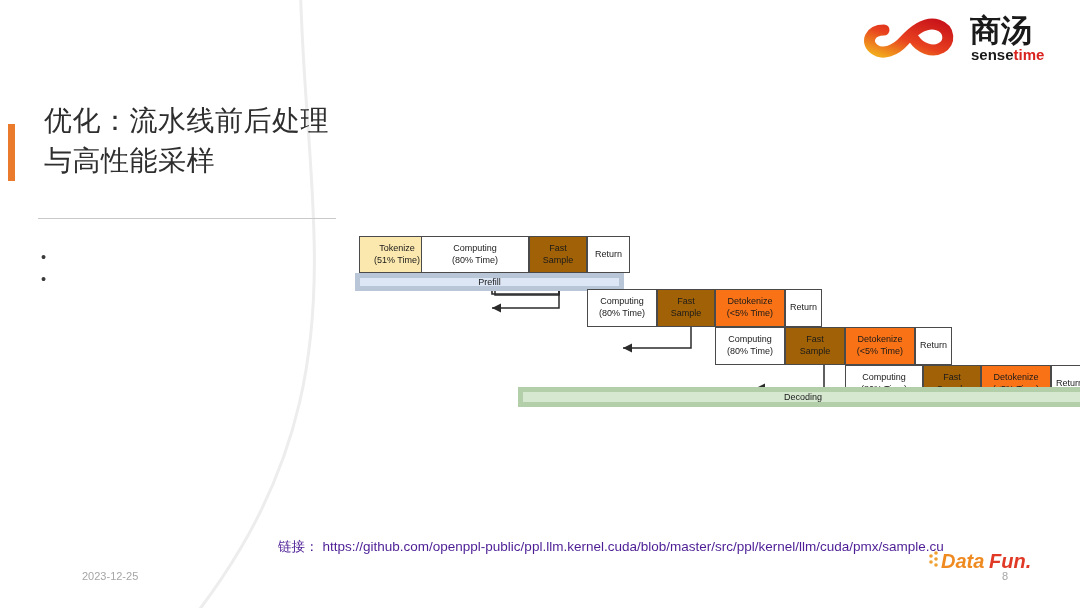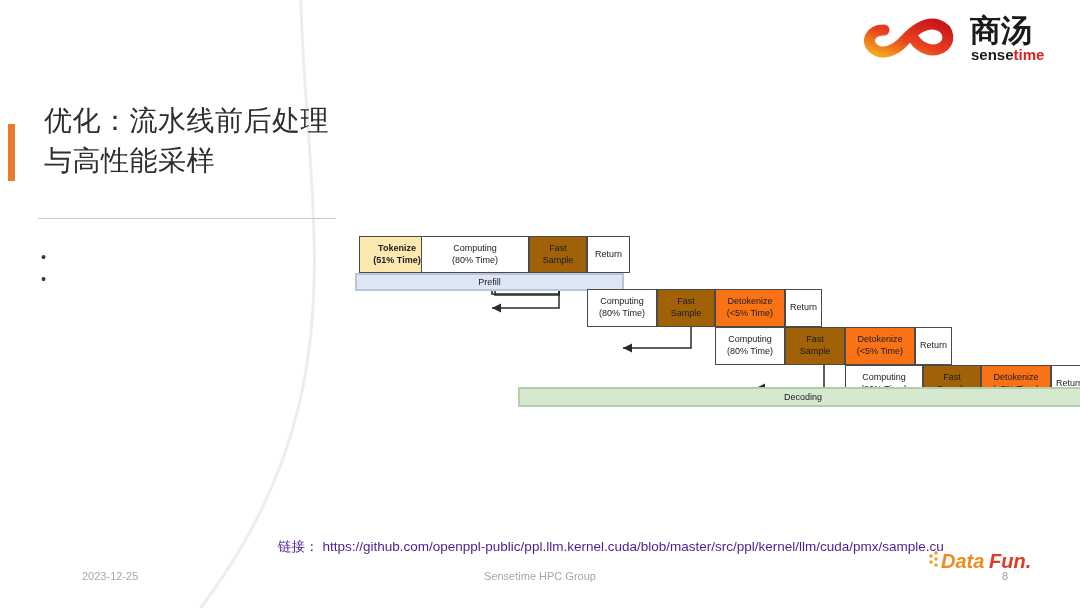--- a/index.html
+++ b/index.html
@@ -100,21 +100,21 @@
     flex-direction: column;
     align-items: center;
     justify-content: center;
     text-align: center;
     white-space: nowrap;
   }
   .dbox .l2 { display: block; }
   .band {
     position: absolute;
     box-sizing: border-box;
-    border: 2px solid #0c4a6e;
+    border: 5px solid #0c4a6e;
     font-size: 9px;
     color: #1a1a1a;
     display: flex;
     align-items: center;
     justify-content: center;
   }
   .band-prefill { background: #dce6f5; border-color: #b9c6d8; }
   .band-decoding { background: #d6e8d0; border-color: #b2cfaa; }
 
   .c-white  { background: #ffffff; }
@@ -243,21 +243,21 @@
         <path d="M 204 43 L 204 78 L 137 78" marker-end="url(#ah)"></path>
 
         <path d="M 336 121 L 336 143 L 268 143" marker-end="url(#ah)" style="display:none"></path>
         <path d="M 336 88 L 336 113 L 268 113" style="display:none"></path>
         <path d="M 336 90 L 336 118 L 268 118" marker-end="url(#ah)"></path>
 
         <path d="M 469 130 L 469 158 L 401 158" marker-end="url(#ah)"></path>
       </g>
     </svg>
 
-    <div class="dbox c-yellow" style="left:4px; top:6px; width:76px; height:37px;font-weight:bold;">
+    <div class="dbox c-yellow" style="left:4px; top:6px; width:76px; height:37px;">
       <span>Tokenize</span>
       <span class="l2">(51% Time)</span>
     </div>
     <div class="dbox c-white" style="left:66px; top:6px; width:108px; height:37px;">
       <span>Computing</span>
       <span class="l2">(80% Time)</span>
     </div>
     <div class="dbox c-pink" style="left:174px; top:6px; width:58px; height:37px;">
       <span>Fast</span>
       <span class="l2">Sample</span>
@@ -332,16 +332,15 @@
       <circle cx="3" cy="14" r="1.8"></circle>
       <circle cx="8" cy="5" r="1.8"></circle>
       <circle cx="8" cy="11" r="1.8"></circle>
       <circle cx="8" cy="17" r="1.8"></circle>
     </g>
     <text x="13" y="20" font-family="'Liberation Sans', sans-serif" font-size="20" font-style="italic" font-weight="bold" fill="#ef8a21">Data</text>
     <text x="61" y="20" font-family="'Liberation Sans', sans-serif" font-size="20" font-style="italic" font-weight="bold" fill="#e03a27">Fun.</text>
   </svg>
 
   <div class="footer-date">2023-12-25</div>
-  <div class="footer-center">Sensetime HPC Group</div>
   <div class="footer-page">8</div>
 
 </div>
 
 </body></html>

